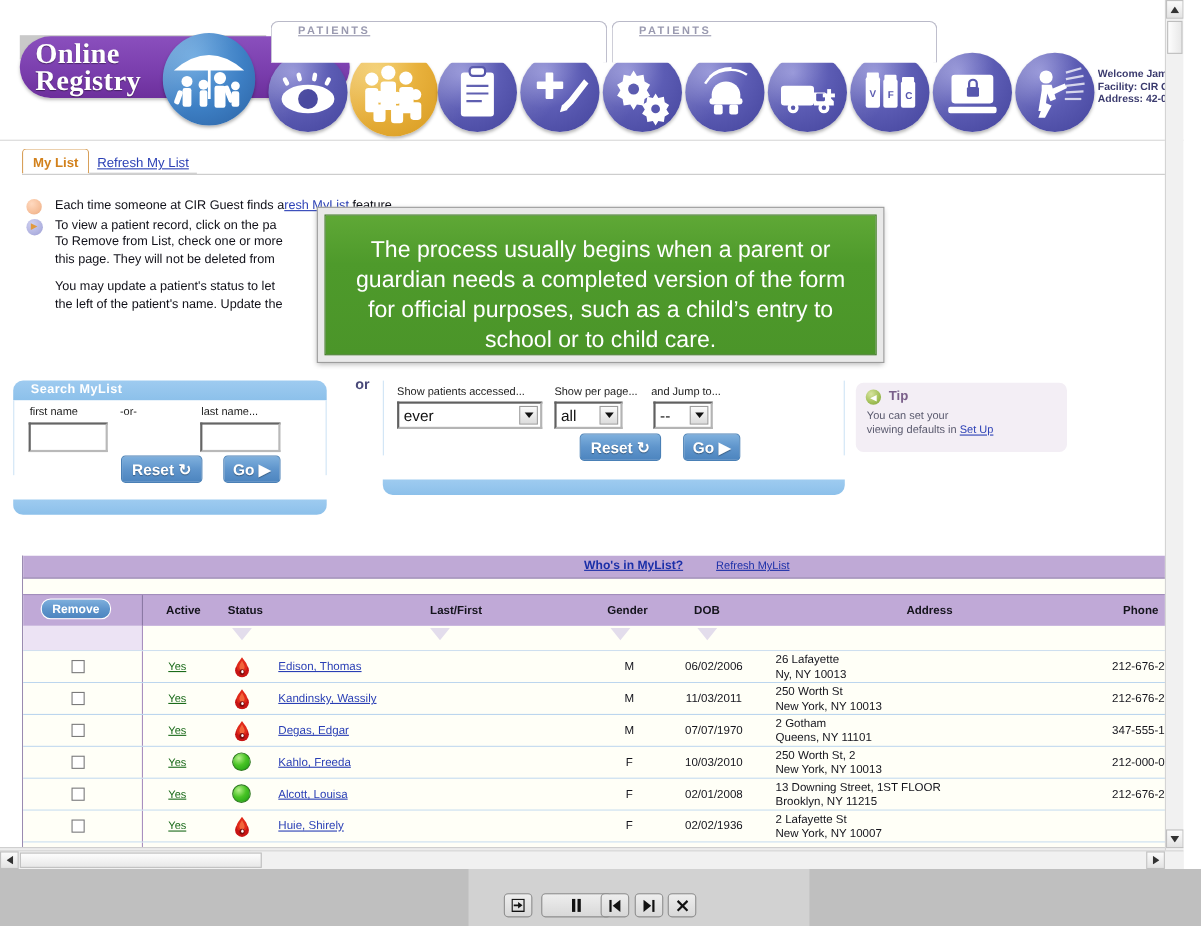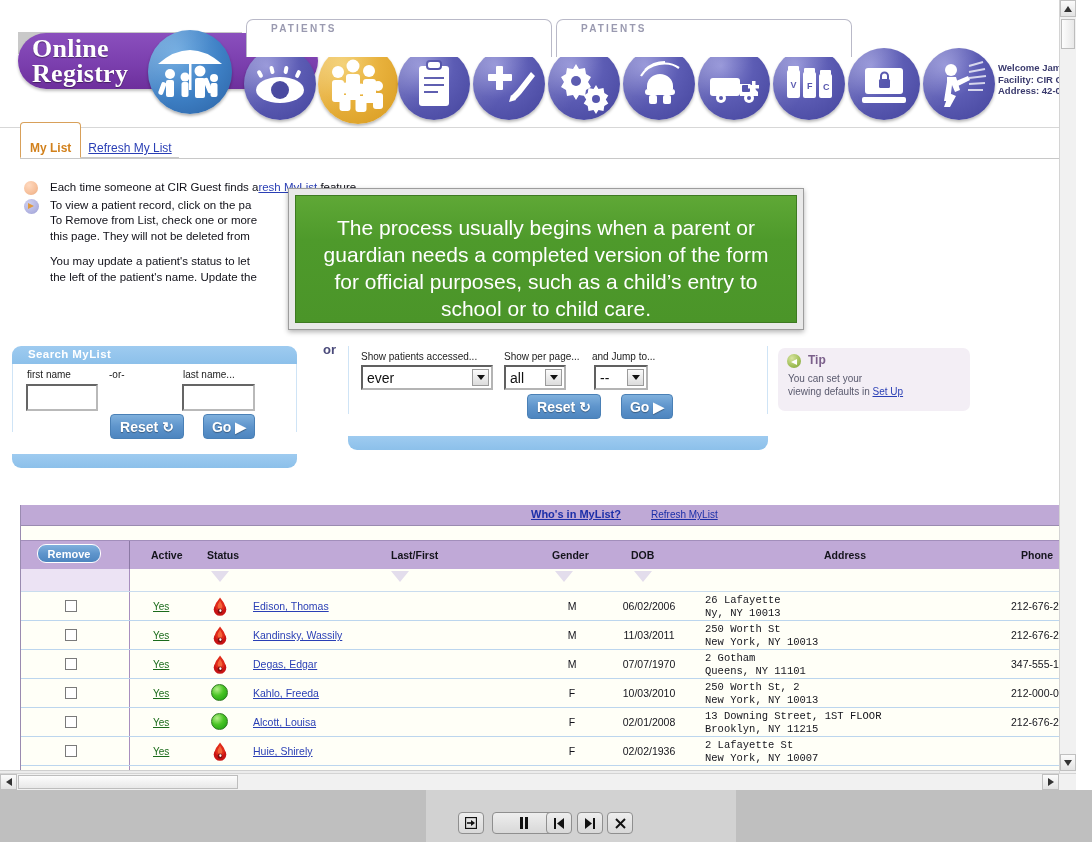--- a/index.html
+++ b/index.html
@@ -98,20 +98,21 @@
     border: 1px solid #b9b9c8;
     border-bottom: none;
     border-radius: 7px 7px 0 0;
     box-sizing: border-box;
   }
   .nav-group-label {
     position: absolute; top: 3px; left: 24px;
     font-size: 10px; letter-spacing: 2.2px;
     color: #9a9ab0; font-weight: bold;
     font-family: "Liberation Sans", sans-serif;
+    text-decoration: underline;
   }
   #navbar {
     position: absolute; left: 246px; top: 36px;
     height: 21px;
     display: flex;
     align-items: stretch;
     font-size: 13px;
   }
   .nav-tab {
     display: flex; align-items: center; justify-content: center;
@@ -156,21 +157,21 @@
     position: absolute; left: 20px; top: 136px;
     height: 22px;
     display: flex; align-items: flex-end;
     font-size: 12px;
   }
   #tab-mylist {
     background:#ffffff;
     border:1px solid #d8a05a;
     border-bottom: 1px solid #ffffff;
     border-radius: 4px 4px 0 0;
-    padding: 18px 9px 2px 9px;
+    padding: 5px 9px 2px 9px;
     color:#d2811c; font-weight:bold;
     font-family:"Liberation Sans", sans-serif;
   }
   #tab-refresh {
     padding: 3px 7px 2px 7px;
     color:#2a3fb5; text-decoration: underline;
     font-family:"Liberation Sans", sans-serif;
     border-bottom: 1px solid #c8c8c8;
   }
   #subtab-underline {
@@ -413,21 +414,21 @@
     background:#ffffff;
     box-sizing:border-box;
   }
   .c-active { position:absolute; left:132px; top:8px; width:30px; text-align:left; }
   .c-active a { color:#1b6b1b; text-decoration:underline; font-size:10px; }
   .c-status { position:absolute; left:190px; top:5px; width:22px; height:20px; }
   .c-name   { position:absolute; left:232px; top:8px; }
   .c-name a { color:#2a3fb5; text-decoration:underline; }
   .c-gender { position:absolute; left:536px; top:8px; width:30px; text-align:center; }
   .c-dob    { position:absolute; left:592px; top:8px; width:72px; text-align:center; }
-  .c-addr   { position:absolute; left:684px; top:2px; line-height:12.5px;font-family:Liberation Mono, monospace; }
+  .c-addr   { position:absolute; left:684px; top:2px; line-height:12.5px; }
   .c-phone  { position:absolute; left:990px; top:8px; white-space:nowrap; }
 
   
   .st-green {
     width:17px;height:17px;border-radius:50%;
     background: radial-gradient(circle at 34% 28%, #b5f08a 0%, #49c425 45%, #189a12 100%);
     border:1px solid #2f7a20;
     box-sizing:border-box;
   }
   .st-flame { position:relative; width:20px; height:20px; }

